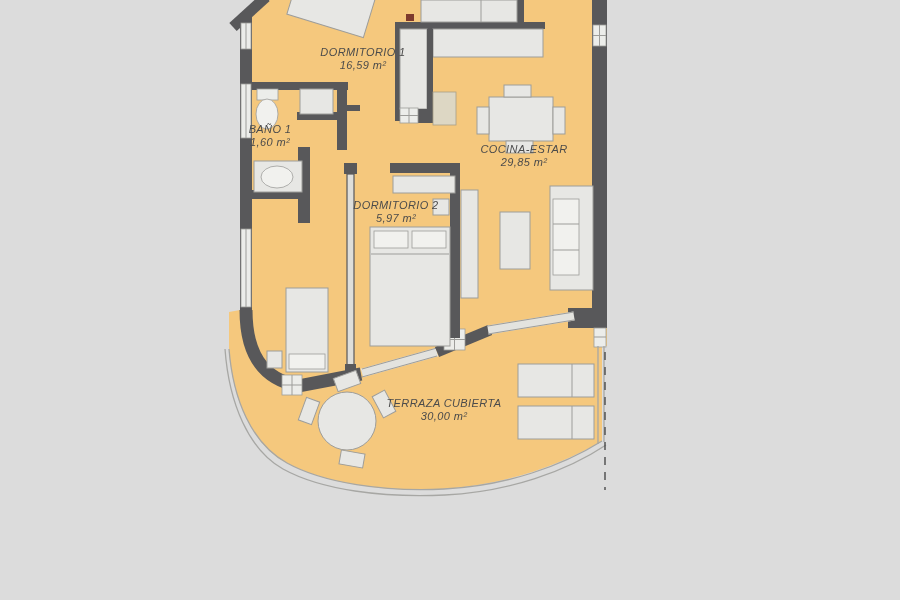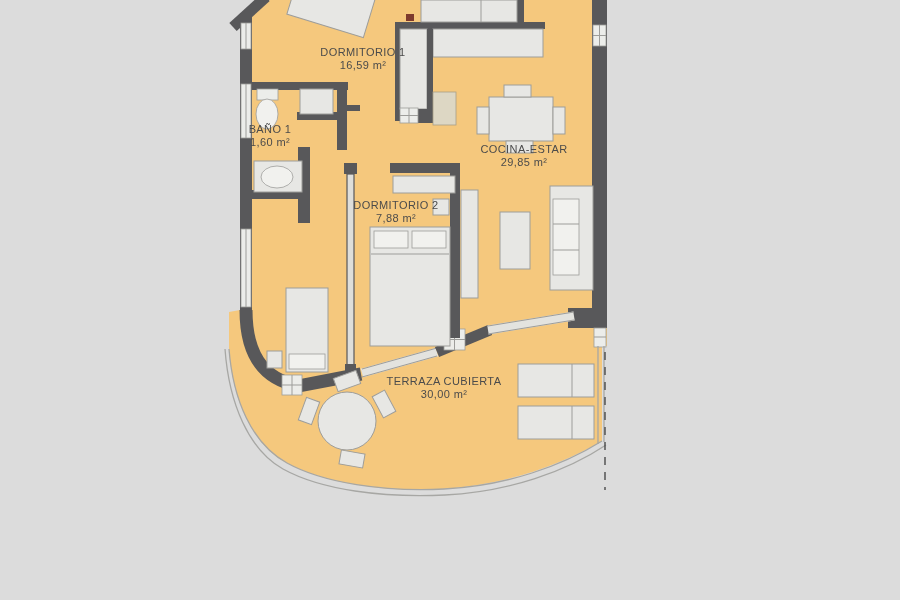--- a/index.html
+++ b/index.html
@@ -2,21 +2,21 @@
 <html style="--c-background: #dcdcdc; --c-floor: #f5c87d; --c-wall: #58585a; --c-furniture: #e7e7e4; --c-furniture_light: #f1f1ee; --c-window: #ecedea; --c-glass: #e3e3df; --c-outline: #9d9d9a; --c-railing: #a7a7a4; --c-appliance: #ddd7c4; --c-accent_red: #7d3a2c; --c-dash: #4a4a4a; --c-text: #4b4b4b;"><head>
 <meta charset="utf-8">
 <style>
   html,body{margin:0;padding:0;}
   body{
     width:900px;height:600px;
     background:var(--c-background,#dcdcdc);
     font-family:"Liberation Sans",sans-serif;
     overflow:hidden;
   }
-  #stage{position:relative;width:804px;height:600px;}
+  #stage{position:relative;width:804px;height:600px;font-style:italic;}
   #plan-svg{position:absolute;left:0;top:0;}
   .floor{fill:var(--c-floor,#f5c87d);}
   .bgfill{fill:var(--c-background,#dcdcdc);}
   .wall{fill:var(--c-wall,#58585a);}
   .wallstroke{stroke:var(--c-wall,#58585a);fill:none;}
   .furn{fill:var(--c-furniture,#e7e7e4);stroke:var(--c-outline,#9d9d9a);stroke-width:1;}
   .furnlight{fill:var(--c-furniture_light,#f1f1ee);stroke:var(--c-outline,#9d9d9a);stroke-width:0.8;}
   .win{fill:var(--c-window,#ecedea);stroke:var(--c-outline,#9d9d9a);stroke-width:0.8;}
   .thin{stroke:var(--c-outline,#9d9d9a);stroke-width:1;fill:none;}
   .glassband{stroke:var(--c-glass,#e3e3df);stroke-width:9;fill:none;}
@@ -215,19 +215,19 @@
   <div class="room-label" style="left:270px;top:123px">
     <div>BAÑO 1</div>
     <div>1,60 m²</div>
   </div>
   <div class="room-label" style="left:524px;top:143px">
     <div>COCINA-ESTAR</div>
     <div>29,85 m²</div>
   </div>
   <div class="room-label" style="left:396px;top:199px">
     <div>DORMITORIO 2</div>
-    <div>7,88 m²</div>
-  </div>
-  <div class="room-label" style="left:444px;top:375px">
+    <div>5,97 m²</div>
+  </div>
+  <div class="room-label" style="left:444px;top:397px">
     <div>TERRAZA CUBIERTA</div>
     <div>30,00 m²</div>
   </div>
 </div>
 
 </body></html>

